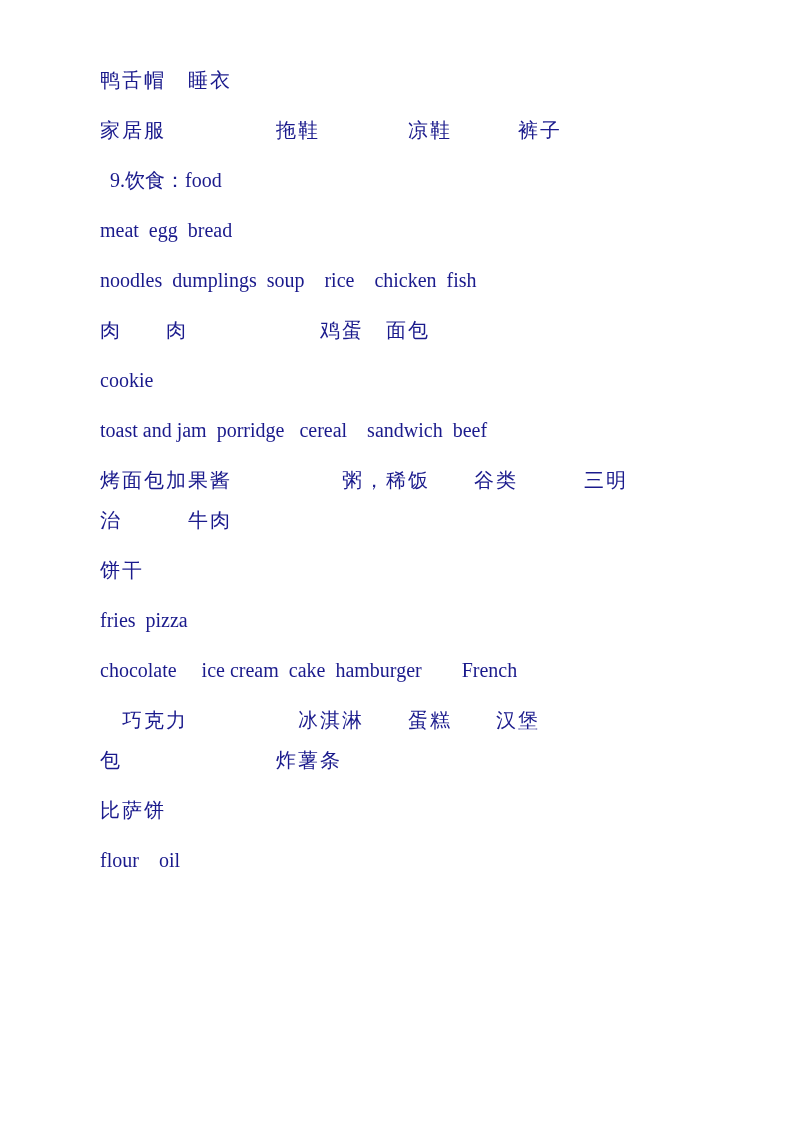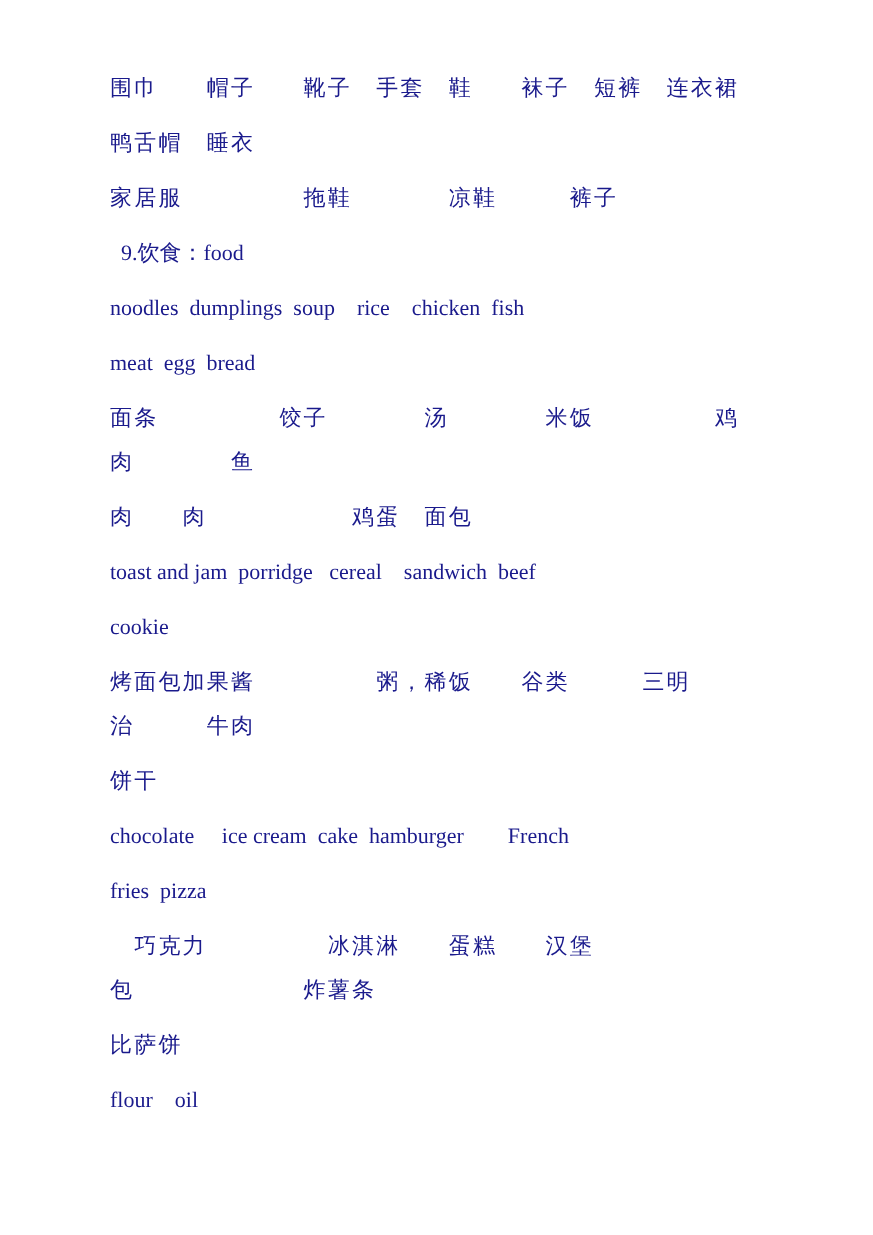--- a/index.html
+++ b/index.html
@@ -25,30 +25,28 @@
     }
 
     .cn {
       letter-spacing: 2px;
     }
   </style>
 </head>
 <body>
 
 <div>
-  <p class="cn">围巾  帽子  靴子 手套 鞋  袜子 短裤 连衣裙</p>
   <p class="cn">鸭舌帽 睡衣</p>
   <p class="cn">家居服     拖鞋    凉鞋   裤子</p>
   <p>&nbsp;&nbsp;9.饮食：food</p>
+  <p>meat&nbsp;&nbsp;egg&nbsp;&nbsp;bread</p>
   <p>noodles&nbsp;&nbsp;dumplings&nbsp;&nbsp;soup&nbsp;&nbsp;&nbsp;&nbsp;rice&nbsp;&nbsp;&nbsp;&nbsp;chicken&nbsp;&nbsp;fish</p>
-  <p>meat&nbsp;&nbsp;egg&nbsp;&nbsp;bread</p>
-  <p class="cn">面条     饺子    汤    米饭     鸡肉    鱼</p>
   <p class="cn">肉  肉      鸡蛋 面包</p>
+  <p>cookie</p>
   <p>toast and jam&nbsp;&nbsp;porridge&nbsp;&nbsp;&nbsp;cereal&nbsp;&nbsp;&nbsp;&nbsp;sandwich&nbsp;&nbsp;beef</p>
-  <p>cookie</p>
   <p class="cn">烤面包加果酱     粥，稀饭  谷类   三明治   牛肉</p>
   <p class="cn">饼干</p>
+  <p>fries&nbsp;&nbsp;pizza</p>
   <p>chocolate&nbsp;&nbsp;&nbsp;&nbsp;&nbsp;ice cream&nbsp;&nbsp;cake&nbsp;&nbsp;hamburger&nbsp;&nbsp;&nbsp;&nbsp;&nbsp;&nbsp;&nbsp;&nbsp;French</p>
-  <p>fries&nbsp;&nbsp;pizza</p>
   <p class="cn"> 巧克力     冰淇淋  蛋糕  汉堡包       炸薯条</p>
   <p class="cn">比萨饼</p>
   <p>flour&nbsp;&nbsp;&nbsp;&nbsp;oil</p>
 </div>
 
 </body></html>

